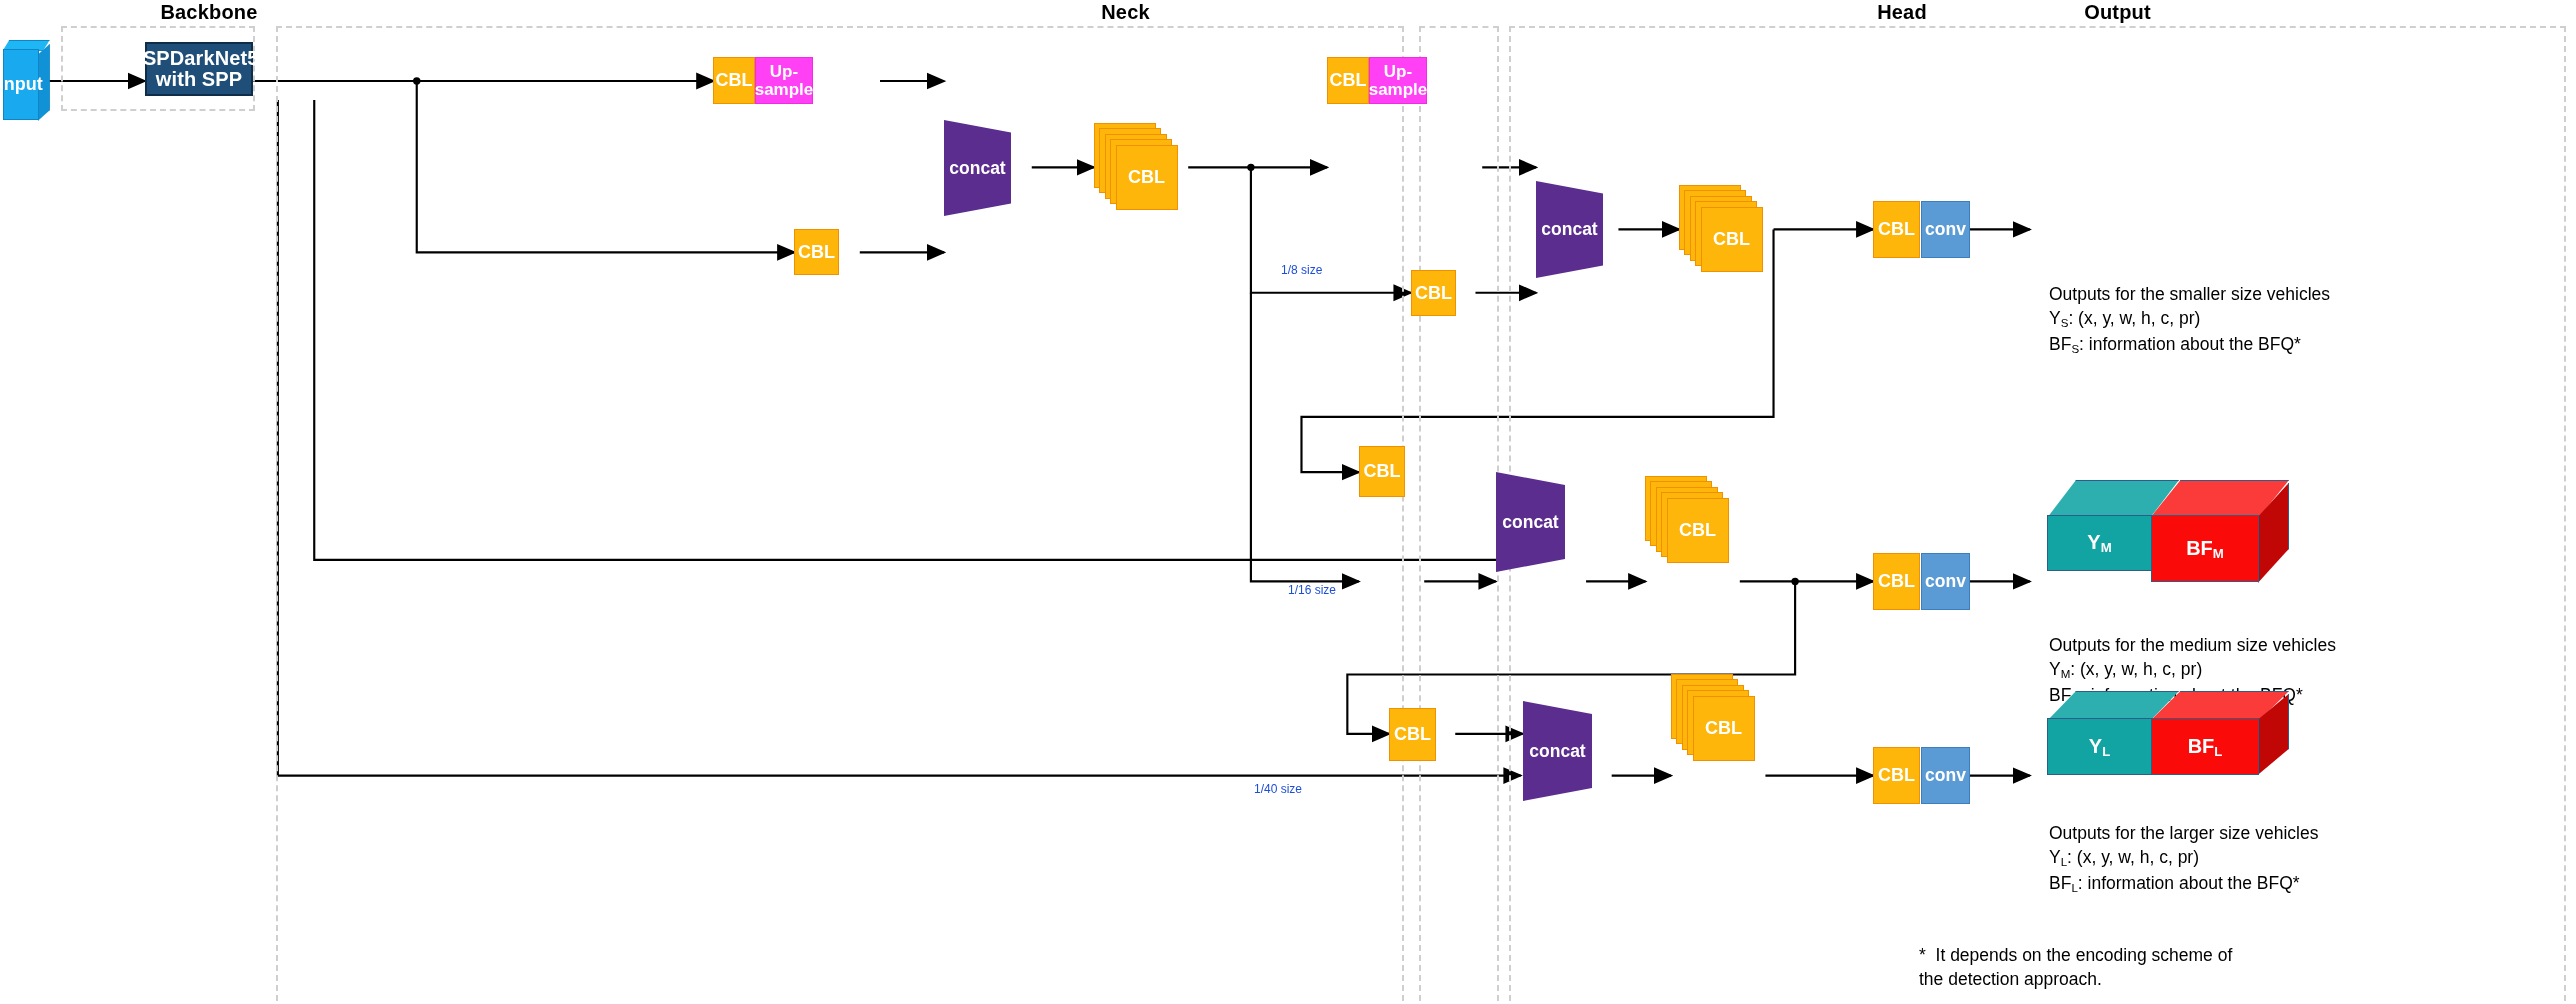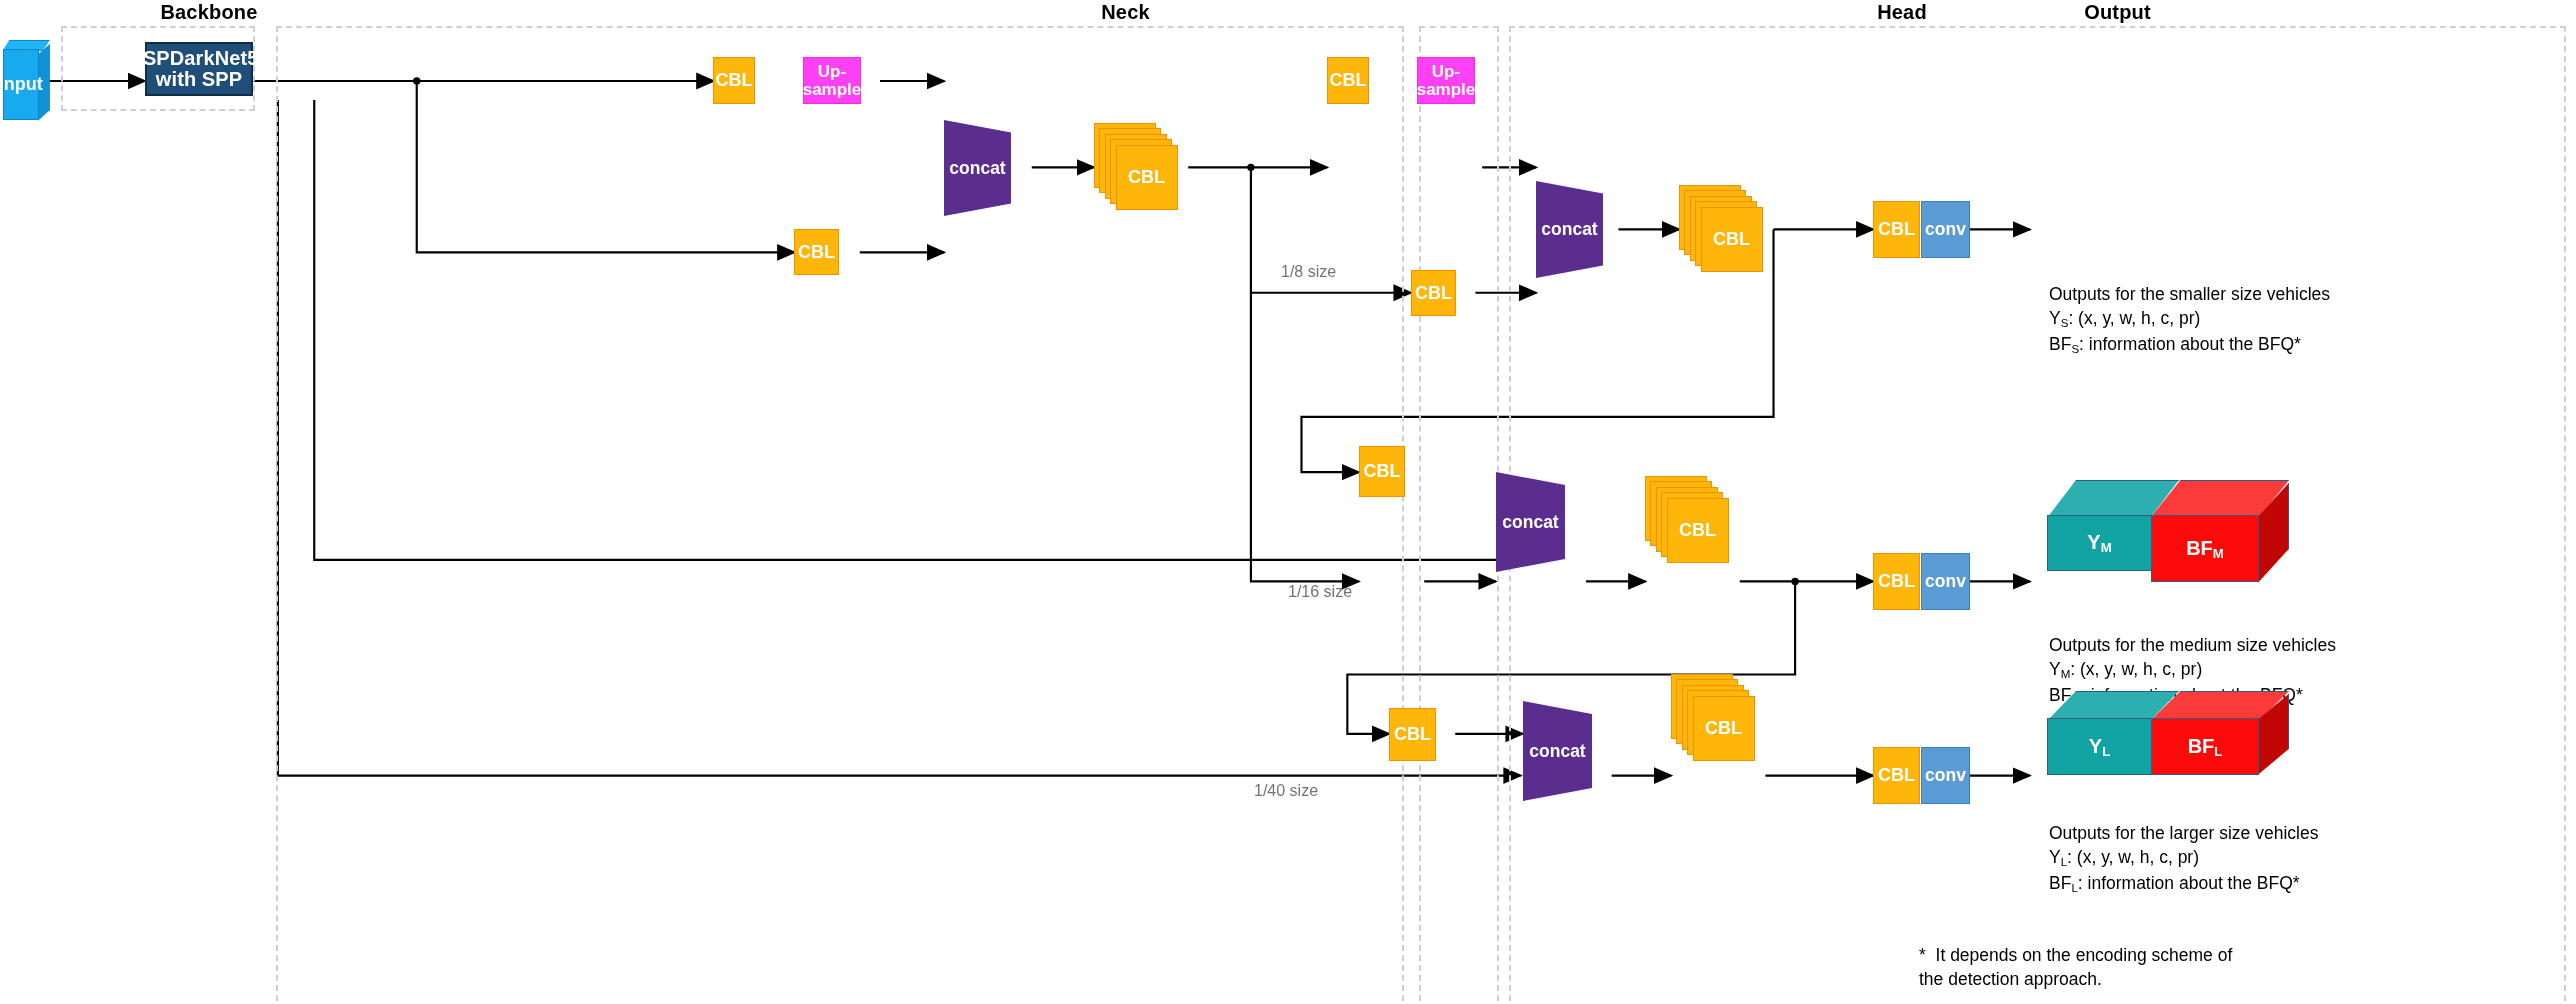--- a/index.html
+++ b/index.html
@@ -48,21 +48,20 @@
     background:#FFB60A;
     border:0.7px solid #F29100;
     font-size:18px;
   }
   .blk-up{
     background:#FF40F4;
     border:0.7px solid #F22BE6;
     font-size:17px;
     flex-direction:column;
     padding:1.3px 0;
-    margin-left:48px;
   }
   .blk-conv{
     background:#5B9BD5;
     border:0.7px solid #3C7FBF;
     font-size:17.5px;
   }
   .blk-backbone{
     background:#1F4E79;
     border:2px solid #0d2d49;
     font-size:20px;
@@ -152,22 +151,22 @@
   }
   .footnote{
     position:absolute;
     font-size:17.5px;
     color:#000000;
     line-height:1.38;
     width:513px;
   }
   .sizelbl{
     position:absolute;
-    font-size:16px;
-    color:#737373;
+    font-size:12px;
+    color:#1d4ed8;
     white-space:nowrap;
   }
   
   svg.wires{
     position:absolute;
     left:0; top:0;
     width:2576px; height:1005px;
     pointer-events:none;
   }
 </style>

